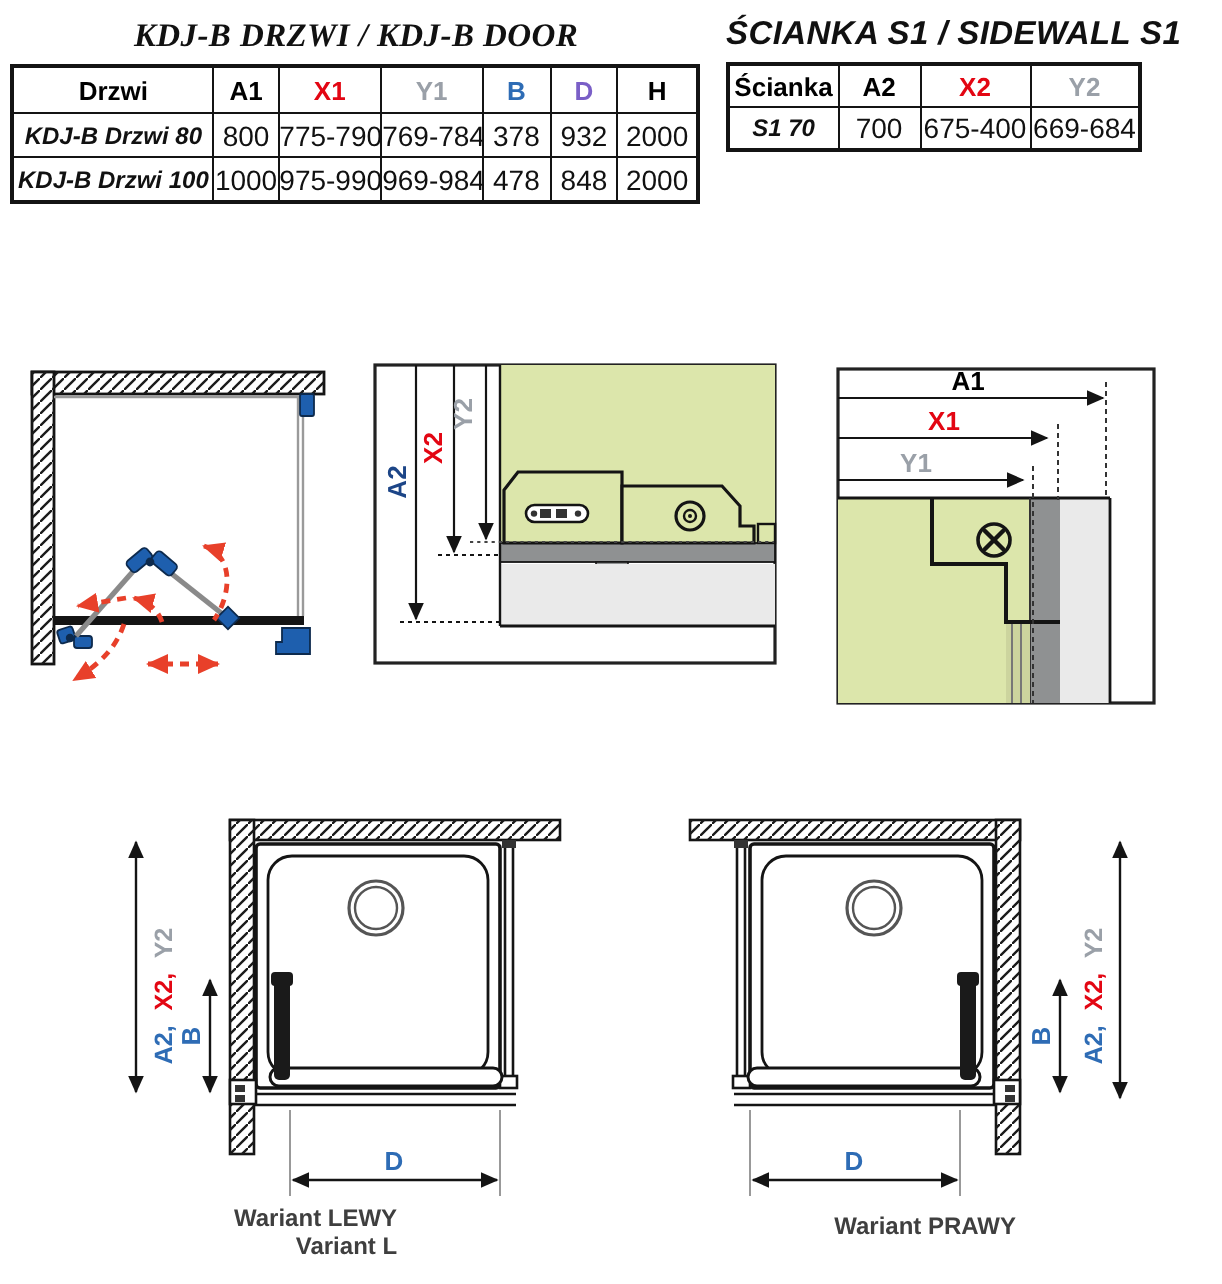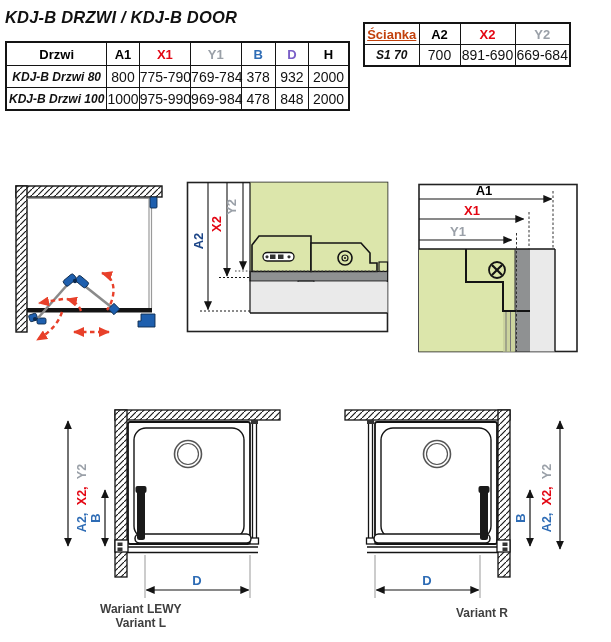--- a/index.html
+++ b/index.html
@@ -1,40 +1,40 @@
 <!DOCTYPE html>
 <html><head>
 <meta charset="utf-8">
 <style>
   html,body{margin:0;padding:0;background:#ffffff;}
   #page{position:relative;width:611px;height:642px;background:#ffffff;overflow:hidden;
         font-family:"Liberation Sans",sans-serif;color:#111;}
   .tbl-title{font-style:italic;font-weight:bold;font-size:16.5px;letter-spacing:.2px;white-space:nowrap;}
-  .tbl{border-collapse:collapse;table-layout:fixed;margin-top:14px;}
+  .tbl{border-collapse:collapse;table-layout:fixed;margin-top:4px;}
   .tbl,
   .tbl th,.tbl td{border:1.5px solid #141414;}
   .tbl{border-width:2px;}
   .tbl th{font-size:13px;font-weight:bold;text-align:center;padding:0;}
   .tbl td{font-size:14px;text-align:center;padding:0;white-space:nowrap;}
   .tbl td.name{font-weight:bold;font-style:italic;font-size:12px;}
   #door-table-block{position:absolute;left:5px;top:8px;width:346px;}
-  #door-table-block .tbl-title{}
+  #door-table-block .tbl-title{text-align:center;font-family:Liberation Serif, serif;}
   #door-table-block .tbl th{height:22px;}
   #door-table-block .tbl td{height:21px;}
   #sidewall-table-block{position:absolute;left:363px;top:8px;width:246px;}
   #sidewall-table-block .tbl th{height:20px;}
   #sidewall-table-block .tbl td{height:20px;}
   svg{position:absolute;overflow:visible;}
   #plan-svg{left:8px;top:183px;}
   #section-sidewall-svg{left:185px;top:180px;}
   #section-door-svg{left:416px;top:182px;}
   #variant-left-svg{left:58px;top:400px;}
   #variant-right-svg{left:338px;top:400px;}
   .caption{position:absolute;font-size:12px;line-height:14px;font-weight:600;color:#3f3f3f;}
-  #caption-left{left:100px;top:602px;text-align:center;}
+  #caption-left{left:117px;top:602px;text-align:right;}
   #caption-right{left:360px;top:606px;width:148px;text-align:right;}
   svg text{font-family:"Liberation Sans",sans-serif;}
   .dimlbl{font-size:13px;font-weight:bold;}
   .dimlbl-sm{font-size:12.5px;font-weight:bold;}
 </style>
 </head>
 <body>
 
 <div id="page">
 
@@ -92,40 +92,41 @@
             <td>969-984</td>
             <td>478</td>
             <td>848</td>
             <td>2000</td>
           </tr>
         </tbody>
     </table>
   </div>
 
   <div id="sidewall-table-block">
+    <div class="tbl-title">ŚCIANKA S1 / SIDEWALL S1</div>
     <table class="tbl" id="sidewall-table" style="width:206px;">
       <colgroup>
         <col style="width:55px">
           <col style="width:41px">
           <col style="width:55px">
           <col style="width:55px">
       </colgroup>
       <thead>
           <tr>
-            <th style="color: #c2410c; text-decoration: underline;">Ścianka</th>
+            <th style="color: #000000;">Ścianka</th>
             <th style="color: rgb(0, 0, 0);">A2</th>
             <th style="color: rgb(227, 6, 19);">X2</th>
             <th style="color: rgb(154, 160, 168);">Y2</th>
           </tr>
         </thead>
       <tbody>
           <tr>
             <td class="name">S1 70</td>
             <td>700</td>
-            <td>891-690</td>
+            <td>675-400</td>
             <td>669-684</td>
           </tr>
         </tbody>
     </table>
   </div>
 
   <svg id="plan-svg" width="158" height="168" viewBox="0 0 158 168">
 
     <g>
       <rect x="8" y="3" width="146" height="11" fill="#fff" stroke="#141414" stroke-width="1.4"></rect>
@@ -339,16 +340,16 @@
     </text>
     <text class="dimlbl" text-anchor="middle" transform="rotate(-90 183 118)" x="183" y="122" fill="#2e6cb5">B</text>
     <text class="dimlbl" text-anchor="middle" x="89" y="185" fill="#2e6cb5">D</text>
   </svg>
 
   <div class="caption" id="caption-left">
     <div>Wariant LEWY</div>
     <div>Variant L</div>
   </div>
   <div class="caption" id="caption-right">
-    <div>Variant R</div>
+    <div>Wariant PRAWY</div>
   </div>
 
 </div>
 
 </body></html>

